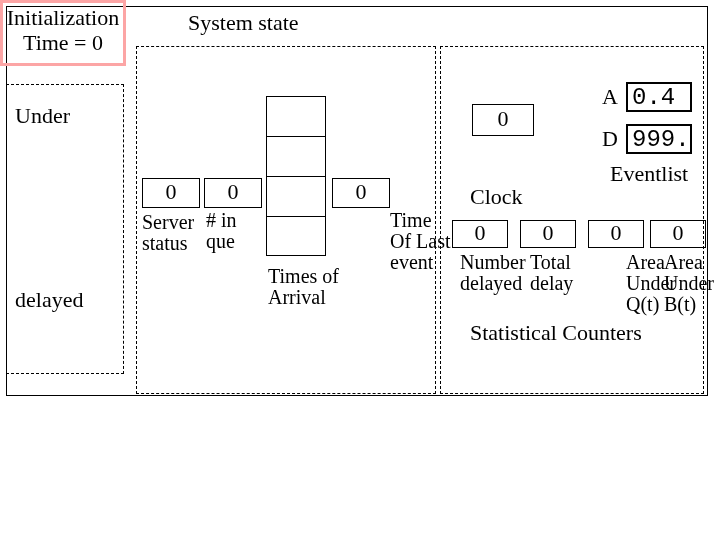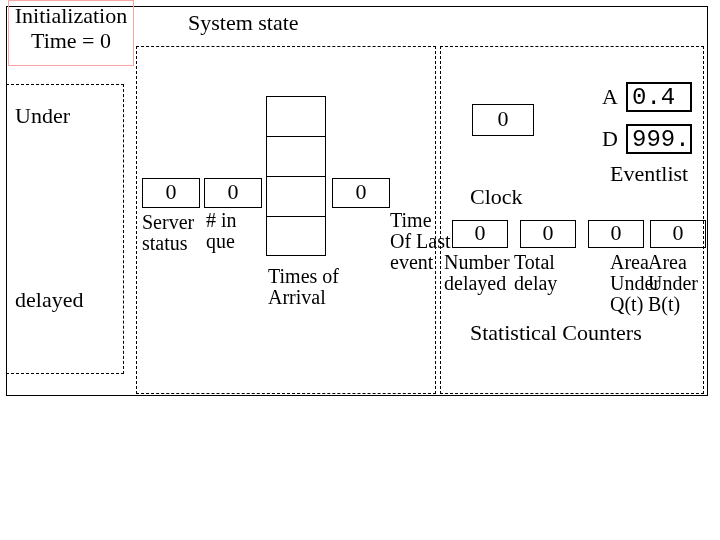--- a/index.html
+++ b/index.html
@@ -23,21 +23,21 @@
     top: 6px;
     width: 702px;
     height: 390px;
     border: 1px solid #000;
     box-sizing: border-box;
   }
   .solid-box, .dashed-box {
     position: absolute;
     box-sizing: border-box;
   }
-  .solid-box { border: 1px solid #fca5a5; margin-left: 8px; }
+  .solid-box { border: 3px solid #fca5a5; }
   .dashed-box { border: 1px dashed #000; }
 
   
   .init-box {
     left: 0px; top: 0px;
     width: 126px; height: 66px;
     text-align: center;
     line-height: 1.15;
     padding-top: 2px;
   }
@@ -149,20 +149,21 @@
   }
   .sc1 { left: 452px; top: 220px; }
   .sc2 { left: 520px; top: 220px; }
   .sc3 { left: 588px; top: 220px; }
   .sc4 { left: 650px; top: 220px; }
   .sc-label {
     position: absolute;
     font-size: 20px;
     line-height: 1.05;
     width: 70px;
+    margin-left: 16px;
   }
   .scL1 { left: 444px; top: 252px; }
   .scL2 { left: 514px; top: 252px; }
   .scL3 { left: 610px; top: 252px; }
   .scL4 { left: 648px; top: 252px; }
   .stat-counters-title {
     position: absolute;
     left: 470px; top: 320px;
   }
 </style>

